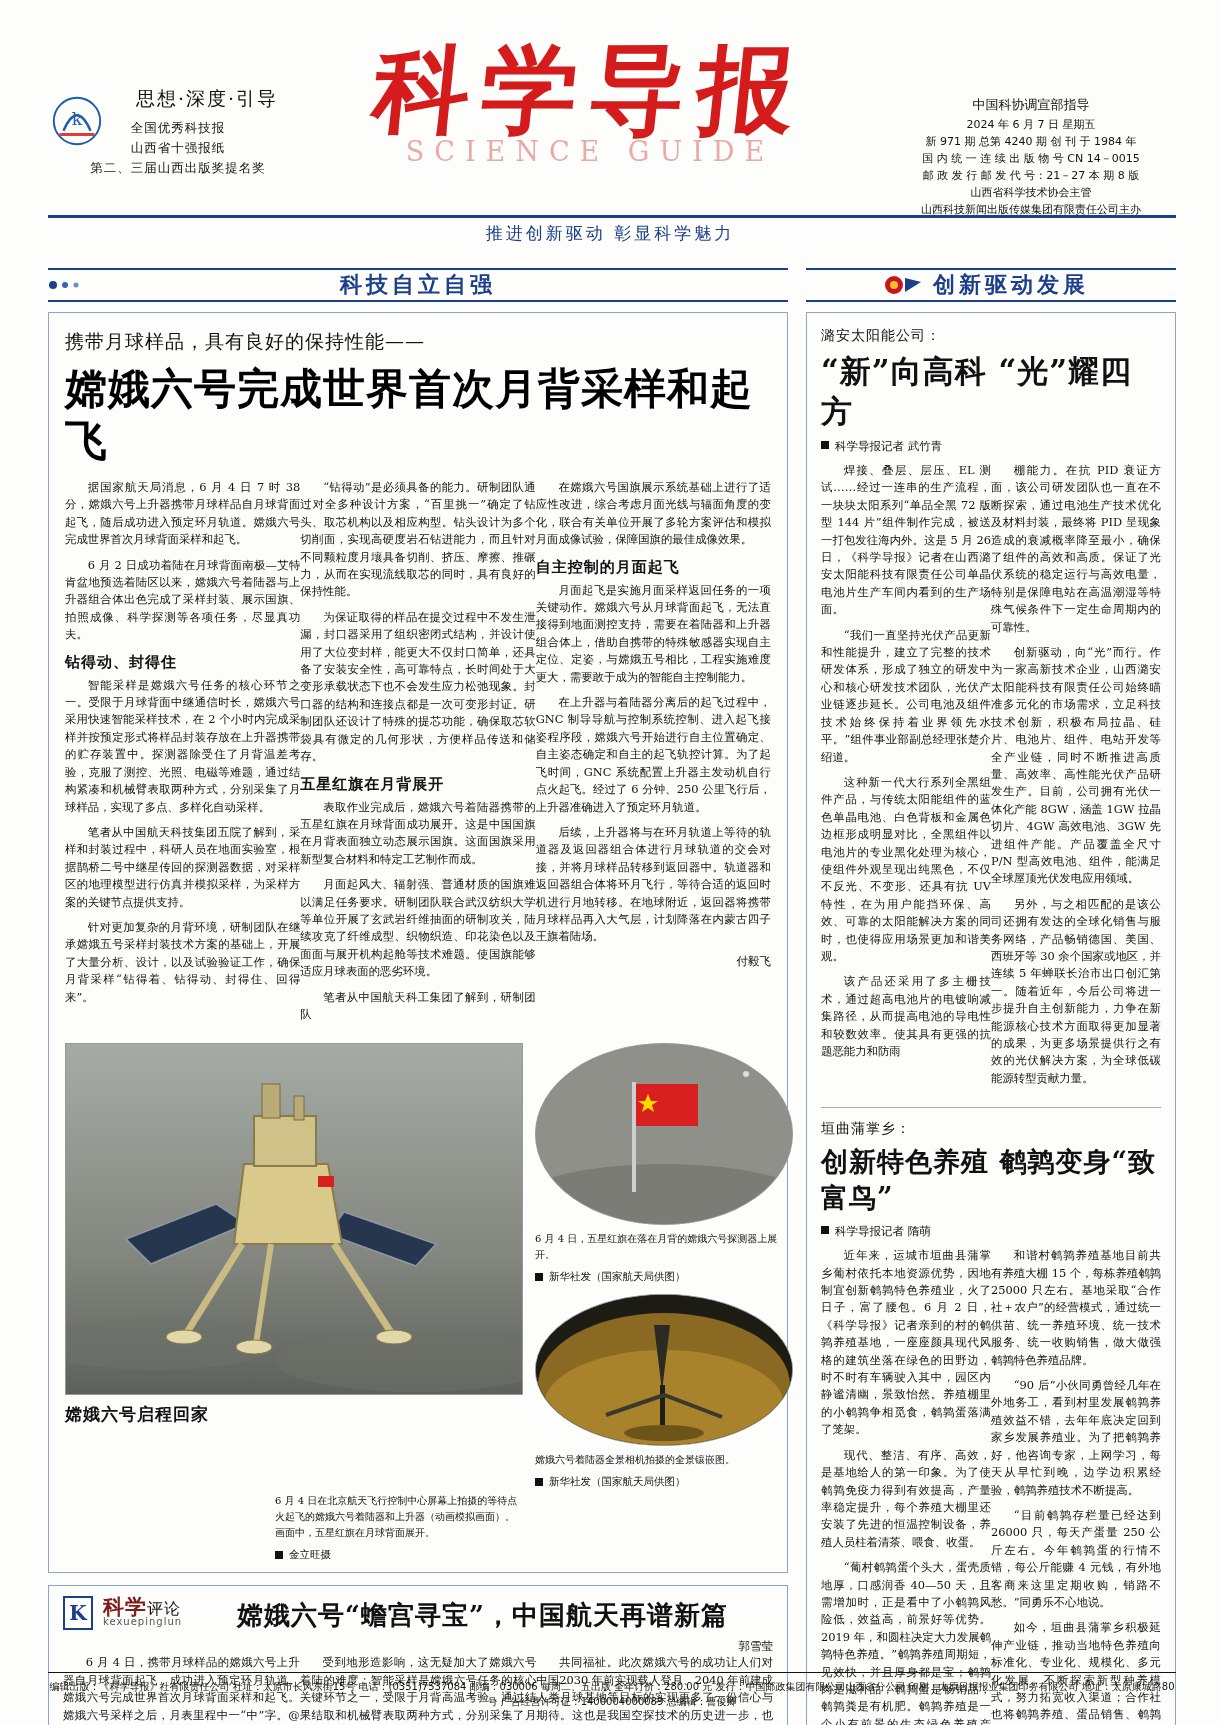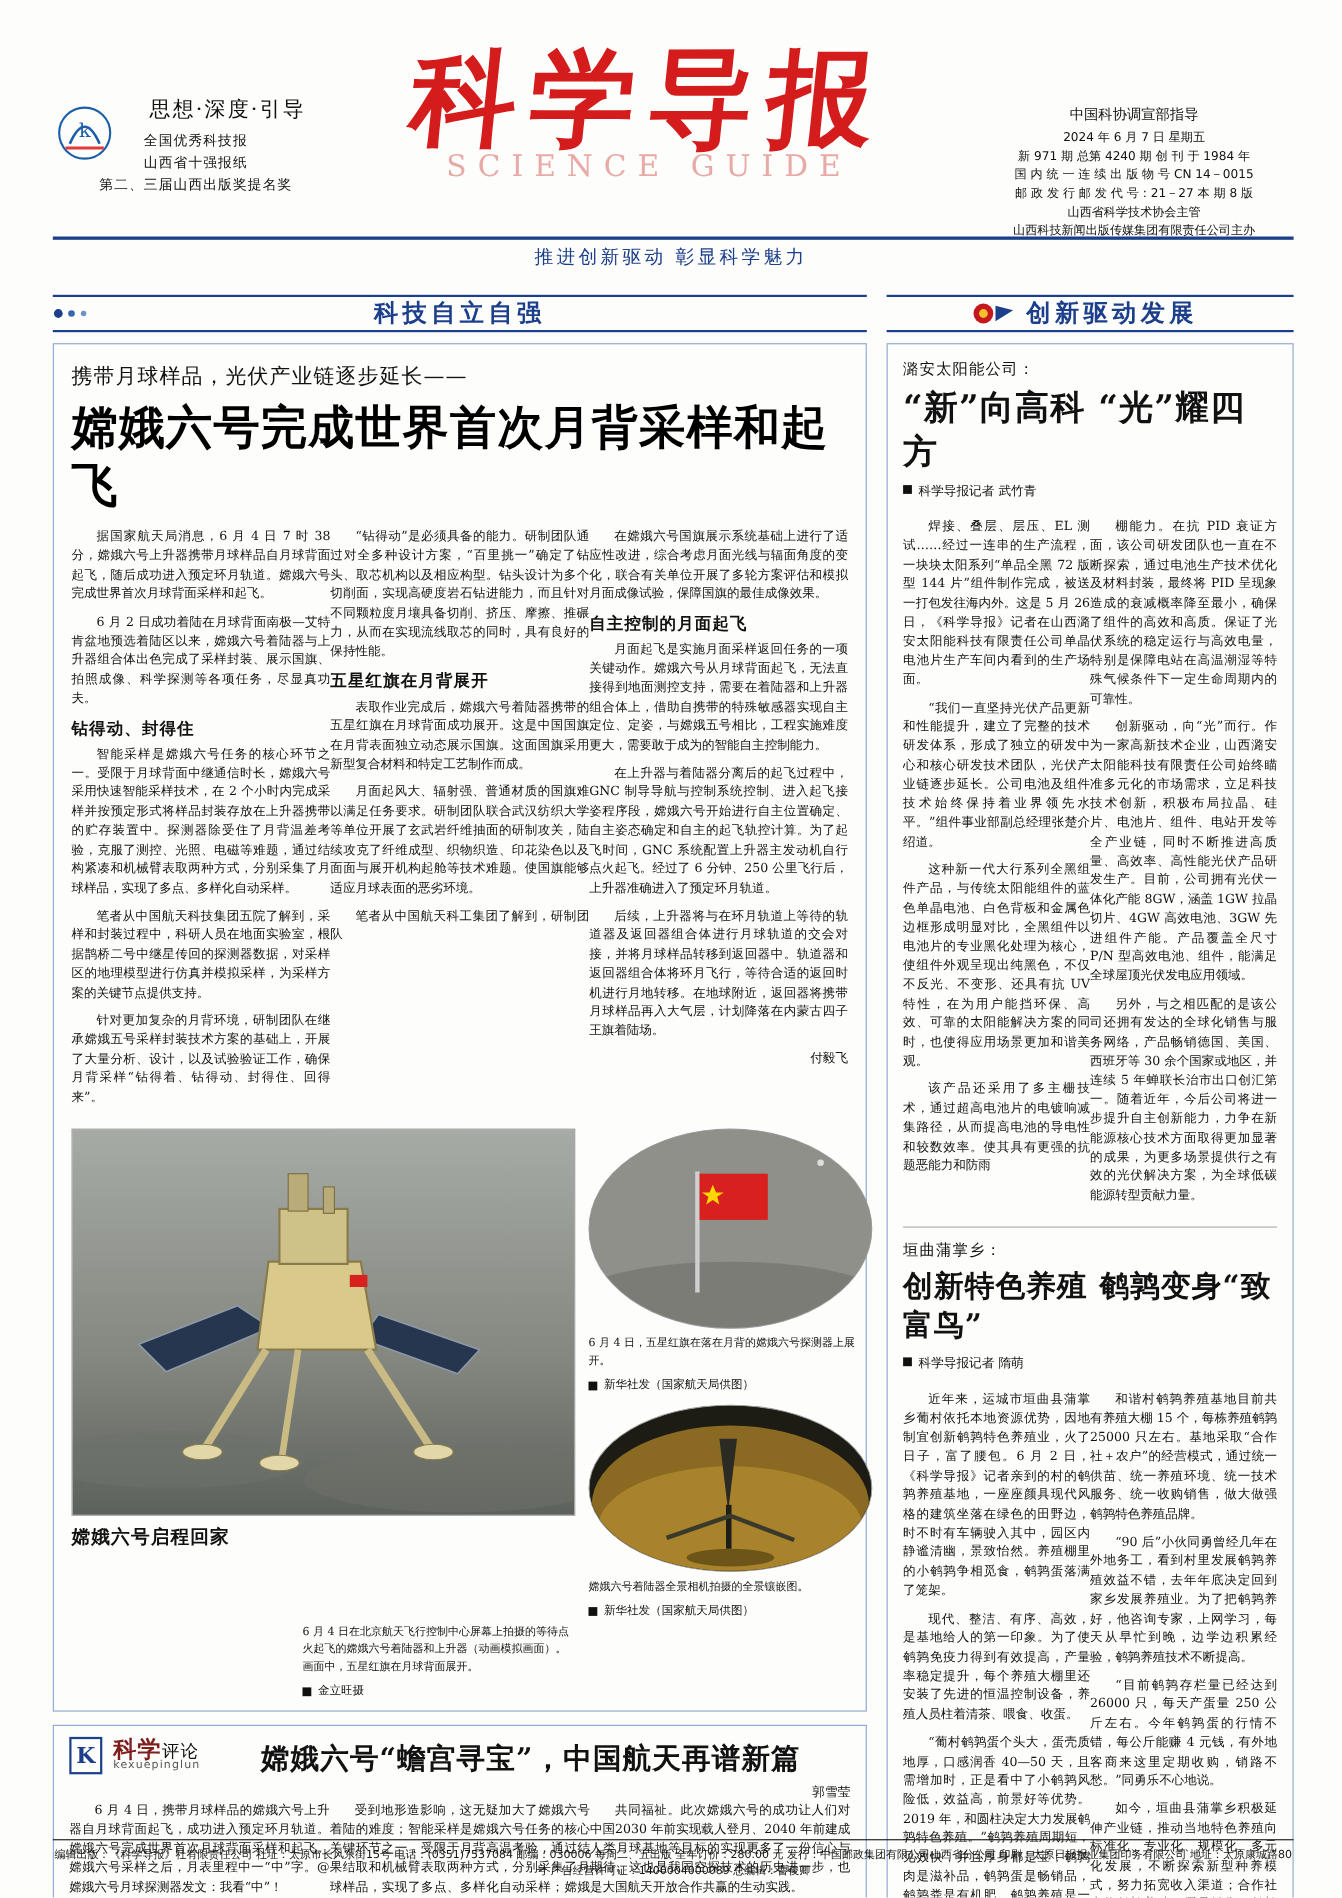--- a/index.html
+++ b/index.html
@@ -167,21 +167,21 @@
   }
   .r-head-sm{
     font-family:"DejaVu Serif","Liberation Serif",serif;
     font-size:27px;font-weight:bold;letter-spacing:1px;line-height:36px;margin:0 0 8px 0;
   }
   .r-byline{
     font-family:"DejaVu Serif","Liberation Serif",serif;
     font-size:11.5px;margin:0 0 8px 0;
   }
   .sq{display:inline-block;width:8px;height:8px;background:#111;margin-right:6px;vertical-align:1px;}
-  .r-cols{display:flex;margin-top:16px;}
+  .r-cols{display:flex;}
   .r-col{flex:1;width:1px;}
   .divider{border-top:1px solid #aaa;margin:12px 0;}
 
   
   .footer{
     position:absolute;left:48px;right:44px;bottom:16px;
     border-top:1px solid #111;padding-top:6px;
     font-size:10px;line-height:15px;color:#111;text-align:center;
   }
 
@@ -234,34 +234,35 @@
         <div class="sec-head">
           <svg class="dots" viewBox="0 0 46 10">
             <circle cx="5" cy="5" r="4" fill="#1b3f8b"></circle>
               <circle cx="17" cy="5" r="3" fill="#3a63b0"></circle>
               <circle cx="28" cy="5" r="2.5" fill="#6f8fcc"></circle>
           </svg>
           <span class="sec-title">科技自立自强</span>
         </div>
 
         <div class="leadbox">
-          <div class="kicker">携带月球样品，光伏产业链逐步延长——</div>
+          <div class="kicker">携带月球样品，具有良好的保持性能——</div>
           <div class="headline">嫦娥六号完成世界首次月背采样和起飞</div>
 
           <div class="artcols">
             <div class="artcol">
               <p class="body-t">据国家航天局消息，6 月 4 日 7 时 38 分，嫦娥六号上升器携带月球样品自月球背面起飞，随后成功进入预定环月轨道。嫦娥六号完成世界首次月球背面采样和起飞。</p>
               <p class="body-t">6 月 2 日成功着陆在月球背面南极—艾特肯盆地预选着陆区以来，嫦娥六号着陆器与上升器组合体出色完成了采样封装、展示国旗、拍照成像、科学探测等各项任务，尽显真功夫。</p>
               <div class="sub-h">钻得动、封得住</div>
               <p class="body-t">智能采样是嫦娥六号任务的核心环节之一。受限于月球背面中继通信时长，嫦娥六号采用快速智能采样技术，在 2 个小时内完成采样并按预定形式将样品封装存放在上升器携带的贮存装置中。探测器除受住了月背温差考验，克服了测控、光照、电磁等难题，通过结构紧凑和机械臂表取两种方式，分别采集了月球样品，实现了多点、多样化自动采样。</p>
               <p class="body-t">笔者从中国航天科技集团五院了解到，采样和封装过程中，科研人员在地面实验室，根据鹊桥二号中继星传回的探测器数据，对采样区的地理模型进行仿真并模拟采样，为采样方案的关键节点提供支持。</p>
               <p class="body-t">针对更加复杂的月背环境，研制团队在继承嫦娥五号采样封装技术方案的基础上，开展了大量分析、设计，以及试验验证工作，确保月背采样“钻得着、钻得动、封得住、回得来”。</p>
             </div>
             <div class="artcol">
               <p class="body-t">“钻得动”是必须具备的能力。研制团队通过对全多种设计方案，“百里挑一”确定了钻头、取芯机构以及相应构型。钻头设计为多个切削面，实现高硬度岩石钻进能力，而且针对不同颗粒度月壤具备切削、挤压、摩擦、推碾力，从而在实现流线取芯的同时，具有良好的保持性能。</p>
+              <p class="body-t">为保证取得的样品在提交过程中不发生泄漏，封口器采用了组织密闭式结构，并设计使用了大位变封样，能更大不仅封口简单，还具备了安装安全性，高可靠特点，长时间处于大变形承载状态下也不会发生应力松弛现象。封口器的结构和连接点都是一次可变形封证。研制团队还设计了特殊的提芯功能，确保取芯软袋具有微定的几何形状，方便样品传送和储存。</p>
               <div class="sub-h">五星红旗在月背展开</div>
               <p class="body-t">表取作业完成后，嫦娥六号着陆器携带的五星红旗在月球背面成功展开。这是中国国旗在月背表面独立动态展示国旗。这面国旗采用新型复合材料和特定工艺制作而成。</p>
               <p class="body-t">月面起风大、辐射强、普通材质的国旗难以满足任务要求。研制团队联合武汉纺织大学等单位开展了玄武岩纤维抽面的研制攻关，陆续攻克了纤维成型、织物织造、印花染色以及面面与展开机构起舱等技术难题。使国旗能够适应月球表面的恶劣环境。</p>
               <p class="body-t">笔者从中国航天科工集团了解到，研制团队</p>
             </div>
             <div class="artcol">
               <p class="body-t">在嫦娥六号国旗展示系统基础上进行了适应性改进，综合考虑月面光线与辐面角度的变化，联合有关单位开展了多轮方案评估和模拟月面成像试验，保障国旗的最佳成像效果。</p>
               <div class="sub-h">自主控制的月面起飞</div>
               <p class="body-t">月面起飞是实施月面采样返回任务的一项关键动作。嫦娥六号从月球背面起飞，无法直接得到地面测控支持，需要在着陆器和上升器组合体上，借助自携带的特殊敏感器实现自主定位、定姿，与嫦娥五号相比，工程实施难度更大，需要敢于成为的智能自主控制能力。</p>
               <p class="body-t">在上升器与着陆器分离后的起飞过程中，GNC 制导导航与控制系统控制、进入起飞接姿程序段，嫦娥六号开始进行自主位置确定、自主姿态确定和自主的起飞轨控计算。为了起飞时间，GNC 系统配置上升器主发动机自行点火起飞。经过了 6 分钟、250 公里飞行后，上升器准确进入了预定环月轨道。</p>

